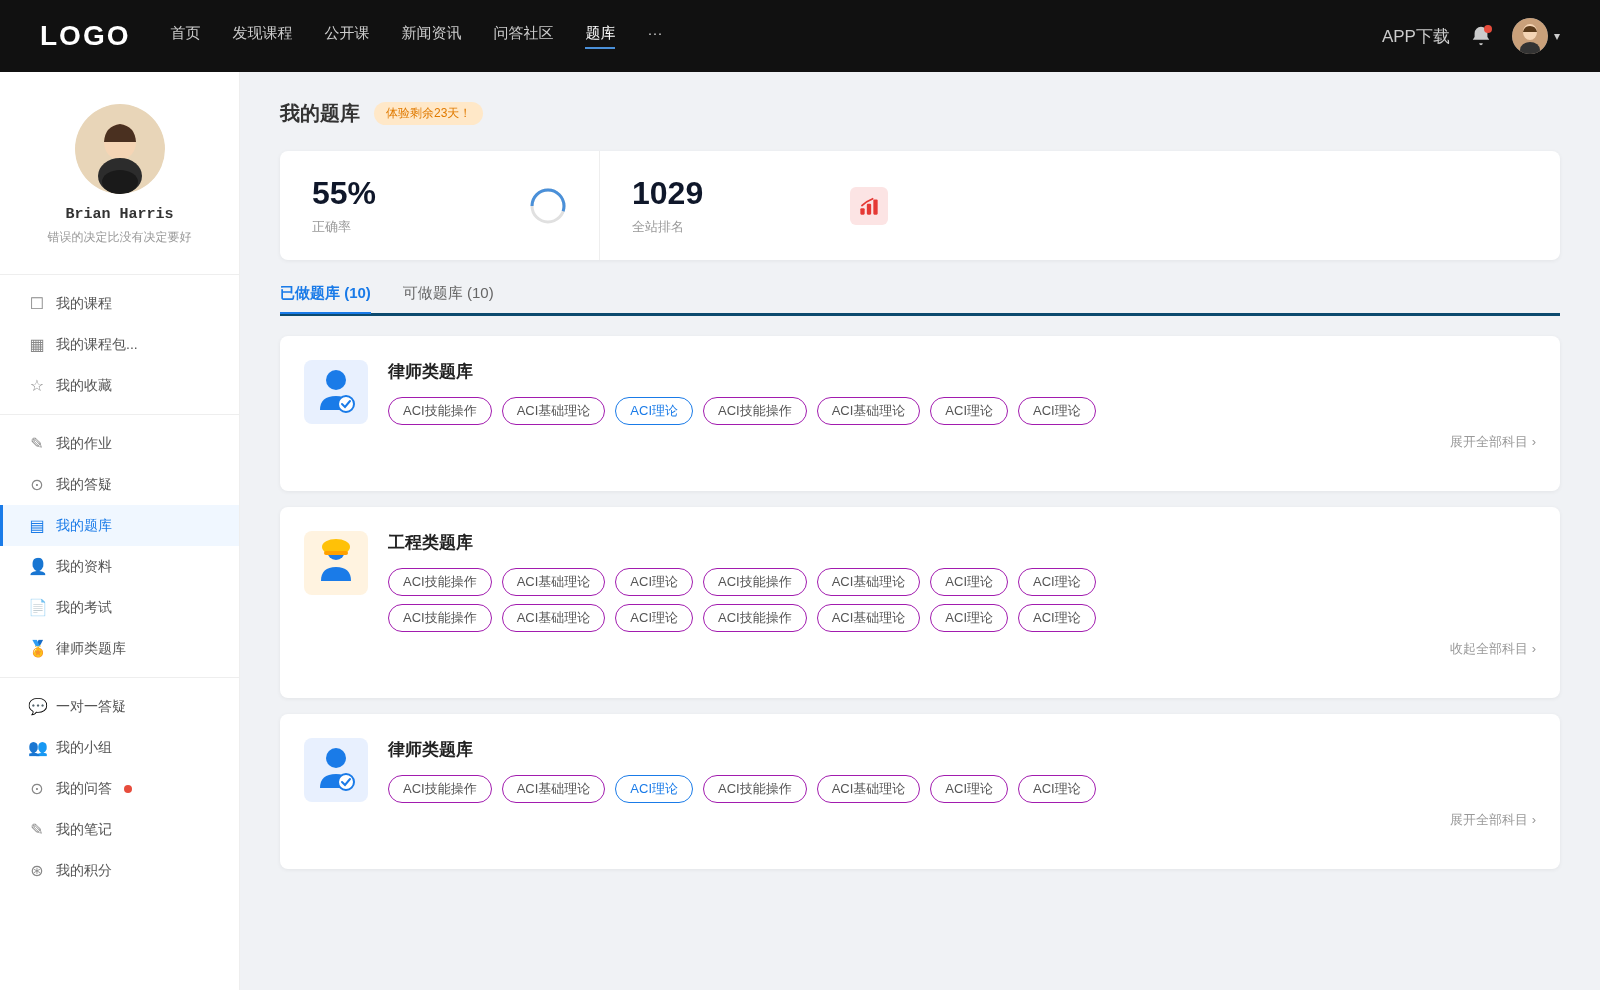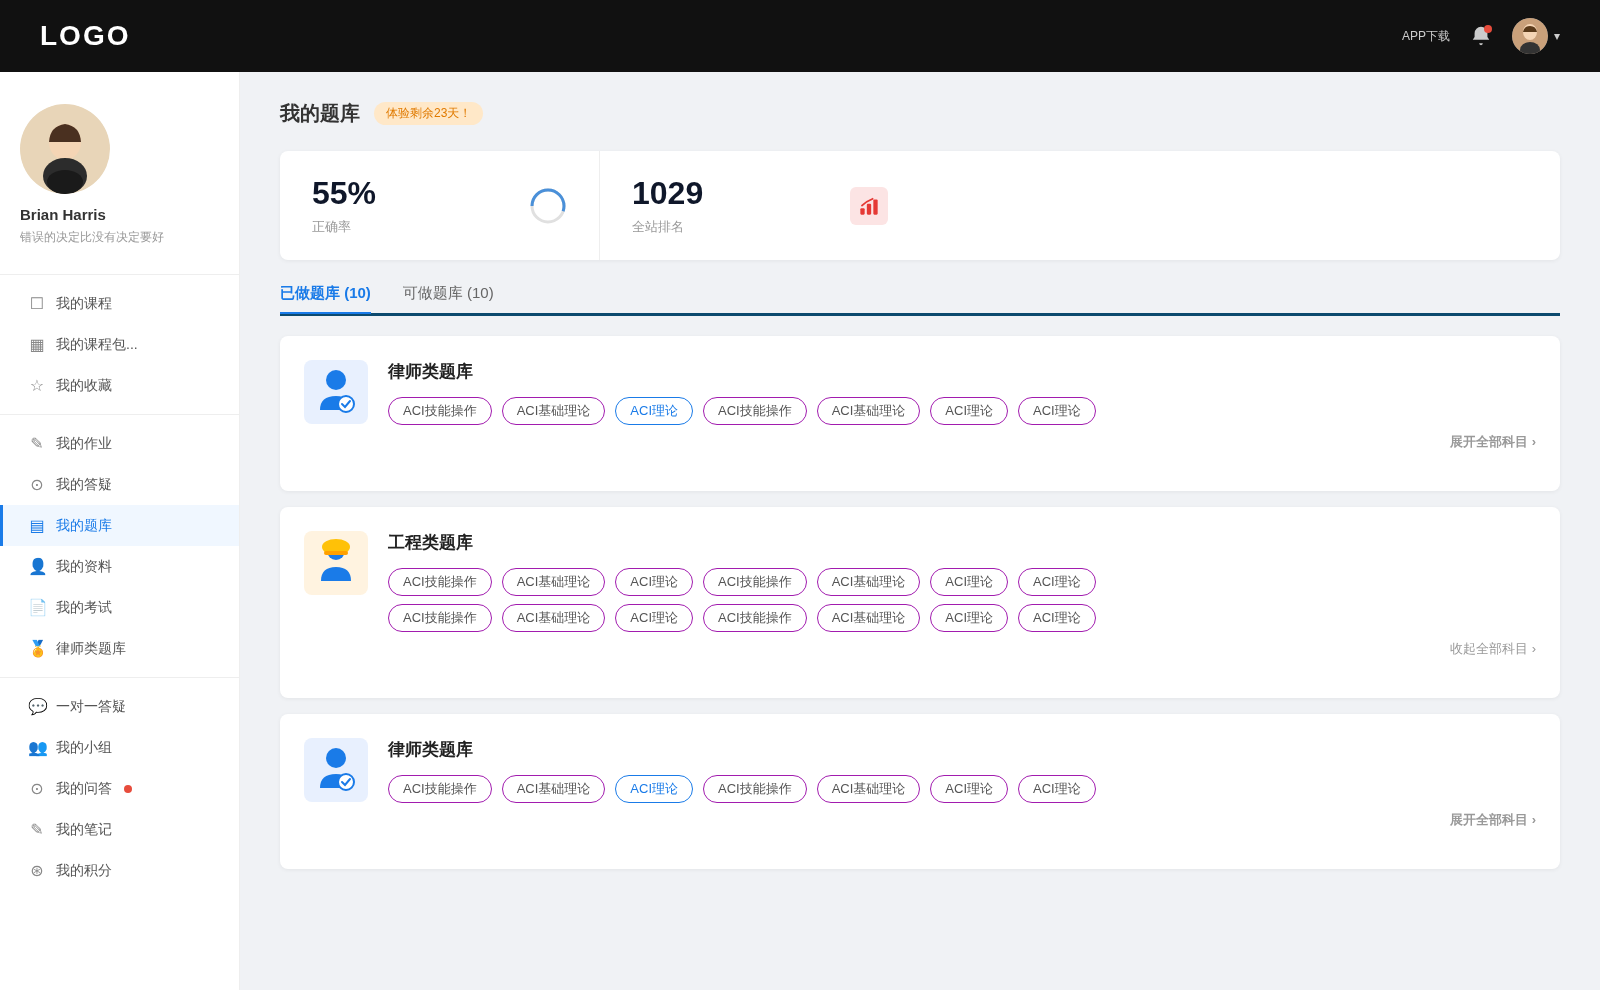--- a/index.html
+++ b/index.html
@@ -38,21 +38,21 @@
       border-bottom: 2px solid #4a90d9;
     }
     .navbar-right {
       display: flex;
       align-items: center;
       gap: 20px;
       margin-left: auto;
     }
     .app-download {
       color: #ccc;
-      font-size: 12px;
+      font-size: 17px;
       cursor: pointer;
     }
     .bell-icon {
       position: relative;
       cursor: pointer;
     }
     .bell-icon svg { display: block; }
     .bell-dot {
       width: 8px; height: 8px;
       background: #e74c3c;
@@ -86,22 +86,23 @@
     .sidebar {
       width: 240px;
       background: #fff;
       padding: 0 0 20px 0;
       flex-shrink: 0;
       border-right: 1px solid #eee;
     }
     .sidebar-profile {
       display: flex;
       flex-direction: column;
-      align-items: flex-start;
+      align-items: center;
       padding: 32px 20px 20px;
+      font-family: Liberation Mono, monospace;
     }
     .profile-avatar {
       width: 90px; height: 90px;
       border-radius: 50%;
       background: #f0e8d8;
       overflow: hidden;
       display: flex; align-items: center; justify-content: center;
       margin-bottom: 12px;
     }
     .profile-avatar svg { width: 90px; height: 90px; }
@@ -293,21 +294,20 @@
       color: #1a7be8;
       border-color: #1a7be8;
       background: #fff;
     }
     .expand-link {
       text-align: right;
       font-size: 13px;
       color: #999;
       cursor: pointer;
       margin-top: 4px;
-      font-weight: bold;
     }
     .collapse-link {
       text-align: right;
       font-size: 13px;
       color: #999;
       cursor: pointer;
       margin-top: 4px;
     }
 
     
@@ -318,20 +318,29 @@
     
     .icon-green { background: #e8f5e9; }
     .icon-orange { background: #fff3e0; }
     .icon-red { background: #fce4e4; }
   </style>
 </head>
 <body>
 
 <nav class="navbar">
   <div class="navbar-logo">LOGO</div>
+  <div class="navbar-links">
+    <span class="navbar-link">首页</span>
+    <span class="navbar-link">发现课程</span>
+    <span class="navbar-link">公开课</span>
+    <span class="navbar-link">新闻资讯</span>
+    <span class="navbar-link">问答社区</span>
+    <span class="navbar-link active">题库</span>
+    <span class="navbar-link">···</span>
+  </div>
   <div class="navbar-right">
     <span class="app-download">APP下载</span>
     <div class="bell-icon">
       <svg width="22" height="22" viewBox="0 0 24 24" fill="none">
         <path d="M12 2a7 7 0 0 1 7 7v4l2 3H3l2-3V9a7 7 0 0 1 7-7zm0 20a2 2 0 0 0 2-2h-4a2 2 0 0 0 2 2z" fill="#ccc"></path>
       </svg>
       <div class="bell-dot"></div>
     </div>
     <div class="avatar-wrapper">
       <div class="avatar-img">

